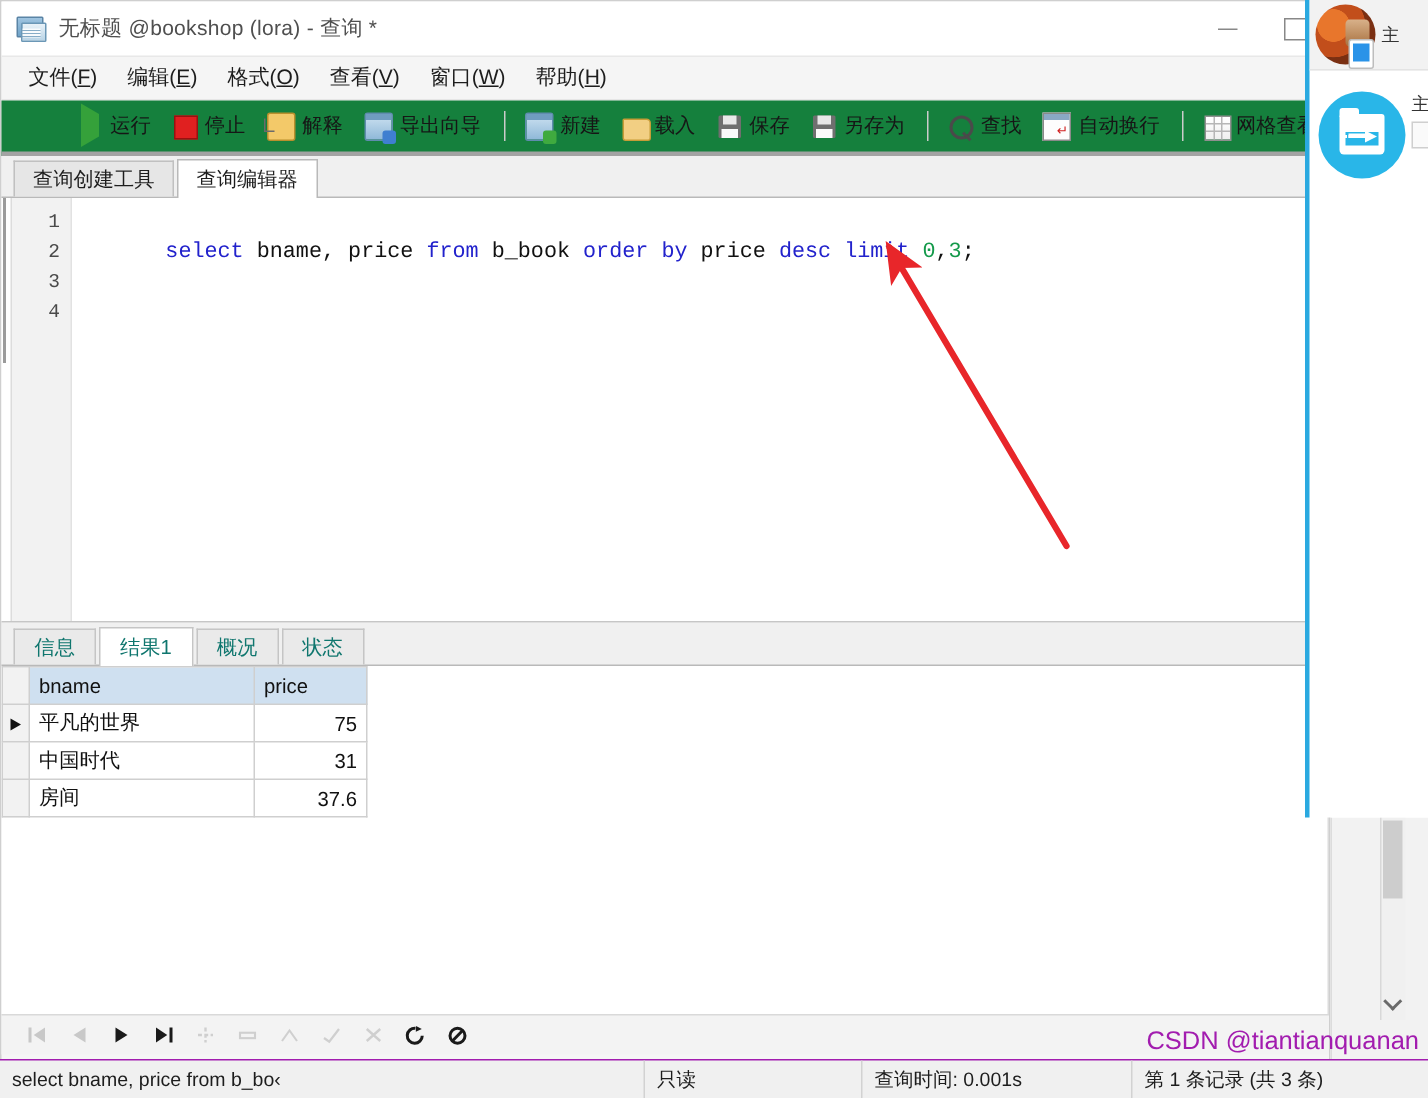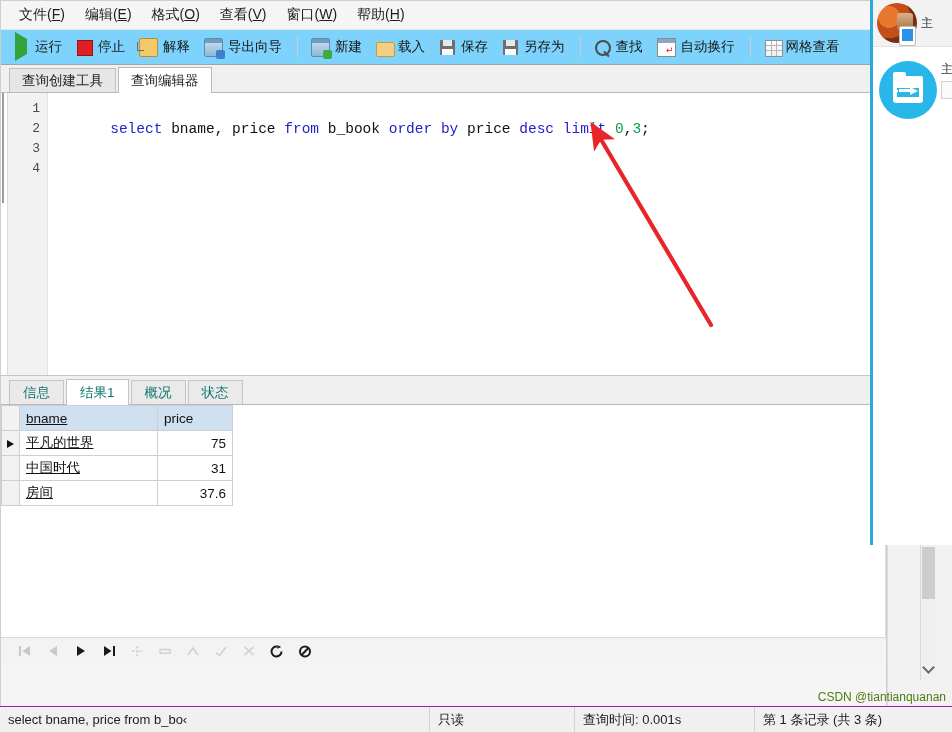--- a/index.html
+++ b/index.html
@@ -29,22 +29,22 @@
   .win-min i{display:block;width:13px;height:1px;background:#888;}
   .win-max i{display:block;width:13px;height:13px;border:1px solid #888;}
 
   
   .menubar{height:28px;background:#f5f5f5;display:flex;align-items:center;
            padding-left:8px;border-bottom:1px solid #e6e6e6;}
   .menu-item{font-size:14px;color:#1d1d1d;padding:3px 10px;cursor:default;}
   .menu-item u{text-decoration:underline;}
 
   
-  .toolbar{height:34px;background:#7dd3fc;display:flex;align-items:center;
-           padding-left:6px;border-bottom:1px solid #a3a3a3;overflow:hidden;}
+  .toolbar{height:34px;background:#15803d;display:flex;align-items:center;
+           padding-left:6px;border-bottom:3px solid #a3a3a3;overflow:hidden;justify-content:flex-end;}
   .tb-btn{display:flex;align-items:center;height:26px;padding:0 6px;margin-right:2px;
           white-space:nowrap;font-size:13.5px;color:#161616;}
   .tb-ico{width:17px;height:17px;margin-right:5px;position:relative;flex:none;}
   .tb-sep{width:1px;height:20px;background:#cbcbcb;margin:0 7px;flex:none;}
 
   .ic-run{width:0;height:0;border-left:12px solid #35a13a;border-top:7px solid transparent;
           border-bottom:7px solid transparent;margin-left:2px;}
   .ic-stop{width:14px;height:14px;background:#e02020;border:1px solid #9a1010;margin:1px;}
   .ic-explain{background:#f3c969;border:1px solid #b98f2d;border-radius:2px;}
   .ic-explain:after{content:"";position:absolute;left:-3px;top:3px;width:6px;height:8px;
@@ -106,21 +106,21 @@
         background:#eaeaea;border:1px solid #c5c5c5;border-bottom:none;margin-right:2px;}
   .rtab.active{background:#ffffff;height:25px;line-height:25px;position:relative;top:1px;}
 
   .grid-wrap{position:relative;height:232px;background:#ffffff;display:flex;}
   .grid-inner{flex:1;overflow:hidden;position:relative;border-right:1px solid #dcdcdc;}
   table.grid{border-collapse:collapse;font-size:13.5px;table-layout:fixed;}
   table.grid th,table.grid td{border:1px solid #cfcfcf;height:25px;box-sizing:border-box;}
   table.grid th{background:#cfe0f0;font-weight:normal;text-align:left;padding:0 6px;color:#111;}
   table.grid td{background:#ffffff;padding:0 6px;color:#111;margin-left:44px;}
   .col-marker{width:18px;background:#f2f2f2!important;padding:0!important;text-align:center;}
-  .col-bname{width:138px;text-decoration:underline;}
+  .col-bname{width:150px;}
   .col-price{width:75px;text-align:right;}
   td.col-price{text-align:right;}
   .rowsel{display:inline-block;width:0;height:0;border-left:7px solid #111;
      border-top:4.5px solid transparent;border-bottom:4.5px solid transparent;}
 
   
   .vscroll{width:16px;background:#f0f0f0;border-left:1px solid #d8d8d8;position:relative;}
   .vscroll .thumb{position:absolute;left:1px;top:2px;width:13px;height:52px;background:#cdcdcd;}
   .vscroll .arrowdn{position:absolute;left:3px;bottom:8px;width:7px;height:7px;
      border-right:2px solid #6a6a6a;border-bottom:2px solid #6a6a6a;transform:rotate(45deg);}
@@ -168,32 +168,48 @@
   .file-ico .farrow{position:absolute;left:20px;top:28px;width:13px;height:3px;background:#fff;}
   .file-ico .fhead{position:absolute;left:31px;top:25.5px;width:0;height:0;
             border-left:8px solid #fff;border-top:4.5px solid transparent;border-bottom:4.5px solid transparent;}
   .file-ico .fdots{position:absolute;left:17px;top:28.5px;width:2px;height:2px;background:#fff;
             box-shadow:3px 0 0 #fff;}
   .chat-side-txt{font-size:12px;color:#333;margin-left:4px;line-height:16px;white-space:nowrap;}
   .chat-side-box{margin-left:4px;margin-top:4px;width:20px;height:16px;border:1px solid #cfcfcf;
             background:#fafafa;}
 
   
-  .watermark{position:absolute;right:6px;bottom:28px;font-size:12px;color:#4d7c0f;
+  .watermark{position:absolute;right:6px;bottom:28px;font-size:17px;color:#a21caf;
      white-space:nowrap;z-index:7;}
 
   
   .right-strip{position:absolute;left:887px;top:545px;width:65px;height:161px;background:#f2f2f2;
      border-left:1px solid #dcdcdc;}
 </style>
 </head>
 <body>
 
 <div class="app">
 
+  <div class="titlebar">
+    <div class="title-icon">
+      <div class="tb1"></div>
+        <div class="tb2"></div>
+        <div class="tb3"></div>
+    </div>
+    <div class="title-text">无标题 @bookshop (lora) - 查询 *</div>
+    <div class="win-btns">
+      <div class="win-btn win-min">
+          <i></i>
+        </div>
+      <div class="win-btn win-max">
+          <i></i>
+        </div>
+    </div>
+  </div>
 
   <div class="menubar">
     <div class="menu-item"><span>文件(</span><u>F</u><span>)</span></div>
     <div class="menu-item"><span>编辑(</span><u>E</u><span>)</span></div>
     <div class="menu-item"><span>格式(</span><u>O</u><span>)</span></div>
     <div class="menu-item"><span>查看(</span><u>V</u><span>)</span></div>
     <div class="menu-item"><span>窗口(</span><u>W</u><span>)</span></div>
     <div class="menu-item"><span>帮助(</span><u>H</u><span>)</span></div>
   </div>
 

